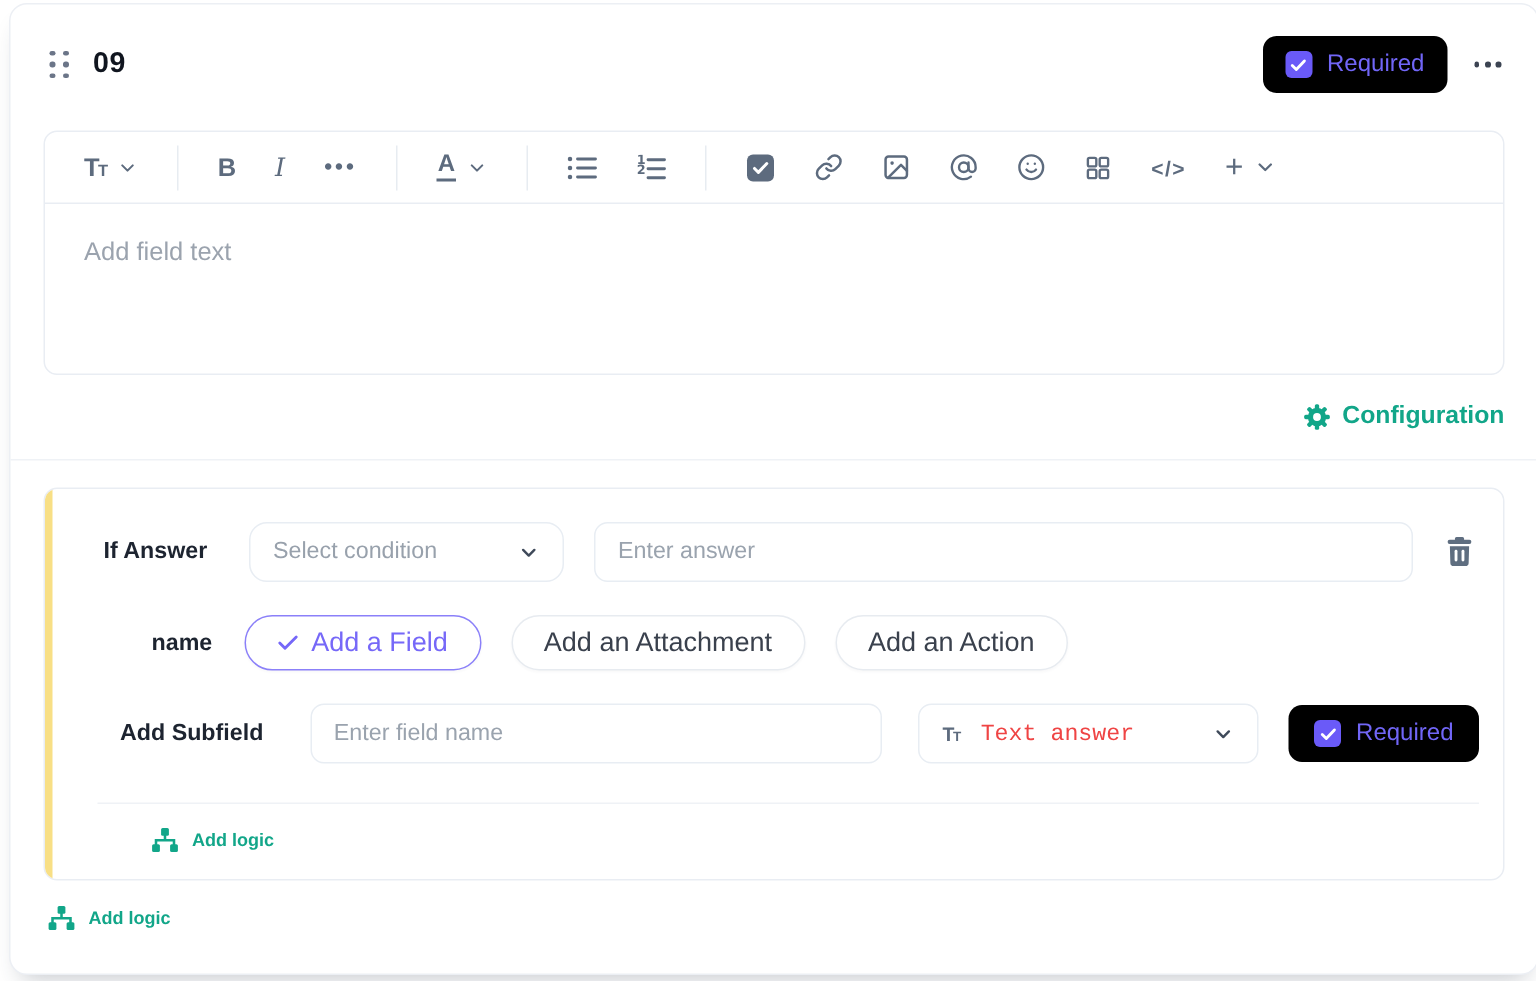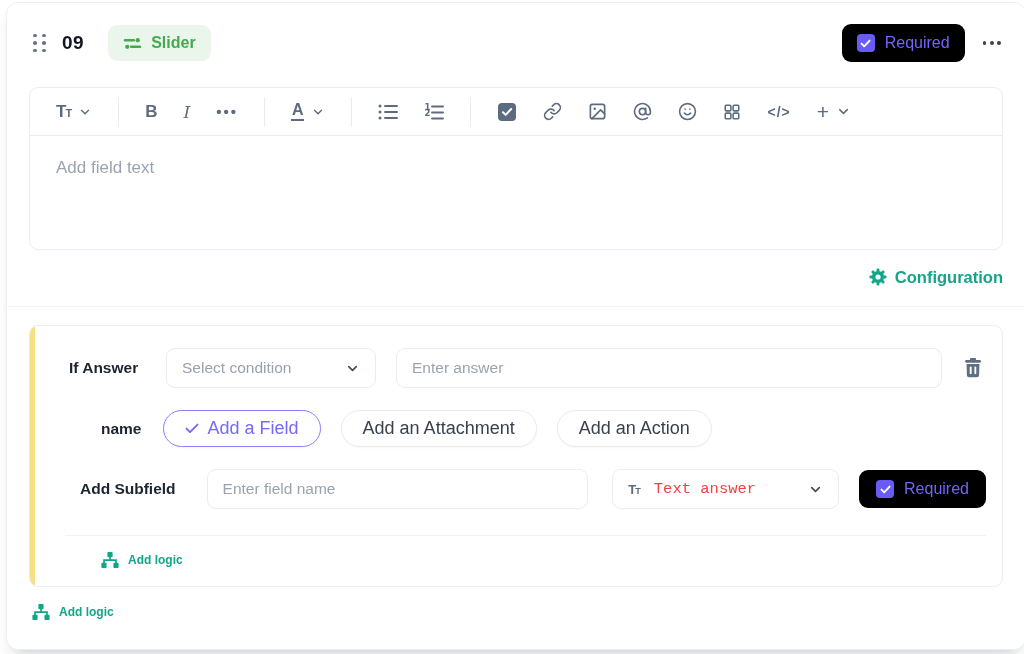--- a/index.html
+++ b/index.html
@@ -41,36 +41,36 @@
   .g-more { font-size:15px; font-weight:700; letter-spacing:2px; }
   .g-color { font-size:16px; font-weight:600; border-bottom:2.5px solid #5d6b7e; line-height:1.05; padding:0 1px; }
   .g-code { font-size:14px; font-weight:600; letter-spacing:1px; }
   .g-plus { font-size:21px; font-weight:400; line-height:1; }
   .tarea-wrap { height:113px; }
   .tarea { width:100%; height:100%; border:0; outline:none; resize:none; background:transparent;
            padding:22px 26px; font-family:inherit; font-size:17px; color:#2a3140; }
   .tarea::placeholder { color:#9ba3ae; }
   
   .cfg-row { display:flex; justify-content:flex-end; margin-top:18px; }
-  .cfg-link { display:flex; gap:8px; color:#12a689; font-size:16.5px; font-weight:700; cursor:pointer; }
+  .cfg-link { display:flex; align-items:center; gap:8px; color:#12a689; font-size:16.5px; font-weight:700; cursor:pointer; }
   .section-divider { border-top:1px solid #eff2f6; margin:19px -22px 0; }
   
   .logic { position:relative; margin-top:18px; border:1px solid #e9edf3; border-radius:9px; overflow:hidden; padding:22px 16px 0 27px; }
   .stripe { position:absolute; left:0; top:0; bottom:0; width:4.5px; background:#f8df85; }
   .lrow { display:flex; align-items:center; }
   .l-label { font-size:15.5px; font-weight:600; color:#1d2430; white-space:nowrap; }
   .sel { display:flex; align-items:center; justify-content:space-between; gap:10px; height:40px;
          border:1px solid #e8edf3; border-radius:9px; background:#fff; padding:0 15px; cursor:pointer; }
   .sel .ph { color:#98a1ac; font-size:15.5px; }
   .sel .val { color:#ef4444; font-size:15.5px;font-family:Liberation Mono, monospace; }
   .tin { height:40px; border:1px solid #e8edf3; border-radius:9px; background:#fff; padding:0 15px;
          font-family:inherit; font-size:15.5px; color:#222a38; outline:none; }
   .tin::placeholder { color:#9aa3ae; }
   .row-if .l-label { margin-left:12px; width:97px; }
-  .row-if .sel { width:210px; }
+  .row-if .sel { width:210px;border-radius:12px; }
   .row-if .tin { flex:1; margin-left:20px; }
   .trash { margin:0 4px 0 22px; cursor:pointer; display:flex; align-items:center; }
   .row-then { margin-top:22px; }
   .row-then .l-label { margin-left:44px; margin-right:21px; font-weight:600; }
   .pill { display:flex; align-items:center; gap:9px; height:37px; border-radius:19px; padding:0 21px;
           background:#fff; border:1px solid #e7ebf0; color:#3a414d; font-size:18px; font-weight:500;
           cursor:pointer; margin-right:20px; box-shadow:0 1px 2px rgba(40,50,70,.04); }
   .pill.sel-pill { border:1.6px solid #8b80f9; color:#7668f8; }
   .row-sub { margin-top:22px; }
   .row-sub .l-label { margin-left:23px; margin-right:31px; }
@@ -95,33 +95,20 @@
   <div class="hdr">
     <div class="drag">
       <i></i>
         <i></i>
         <i></i>
         <i></i>
         <i></i>
         <i></i>
     </div>
     <div class="fnum">09</div>
-    <div class="badge-type">
-      <span>
-        <svg width="19" height="15" viewBox="0 0 20 16">
-          <g stroke="#47a84f" stroke-width="2.6" stroke-linecap="round">
-            <line x1="2" y1="4.5" x2="11.5" y2="4.5"></line>
-            <line x1="8.5" y1="11.5" x2="18" y2="11.5"></line>
-          </g>
-          <circle cx="15.6" cy="4.5" r="2.3" fill="#47a84f"></circle>
-          <circle cx="4.4" cy="11.5" r="2.3" fill="#47a84f"></circle>
-        </svg>
-      </span>
-      <span>Slider</span>
-    </div>
     <div class="hdr-right">
       <div class="badge-req">
         <span class="cbx">
           <svg width="11" height="9" viewBox="0 0 11 9">
               <path d="M1.5 4.6L4.2 7.3 9.6 1.6" stroke="#fff" stroke-width="1.9" fill="none" stroke-linecap="round" stroke-linejoin="round"></path>
             </svg>
         </span>
         <span>Required</span>
       </div>
       <div class="dots3">

